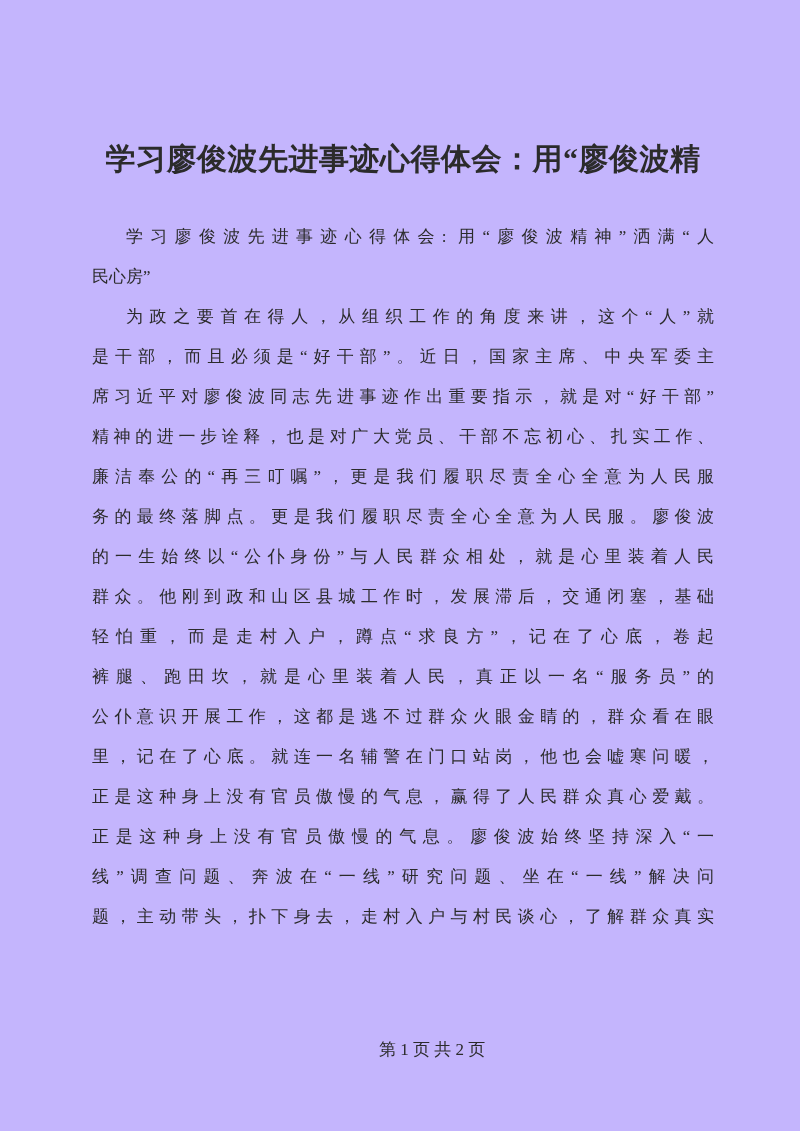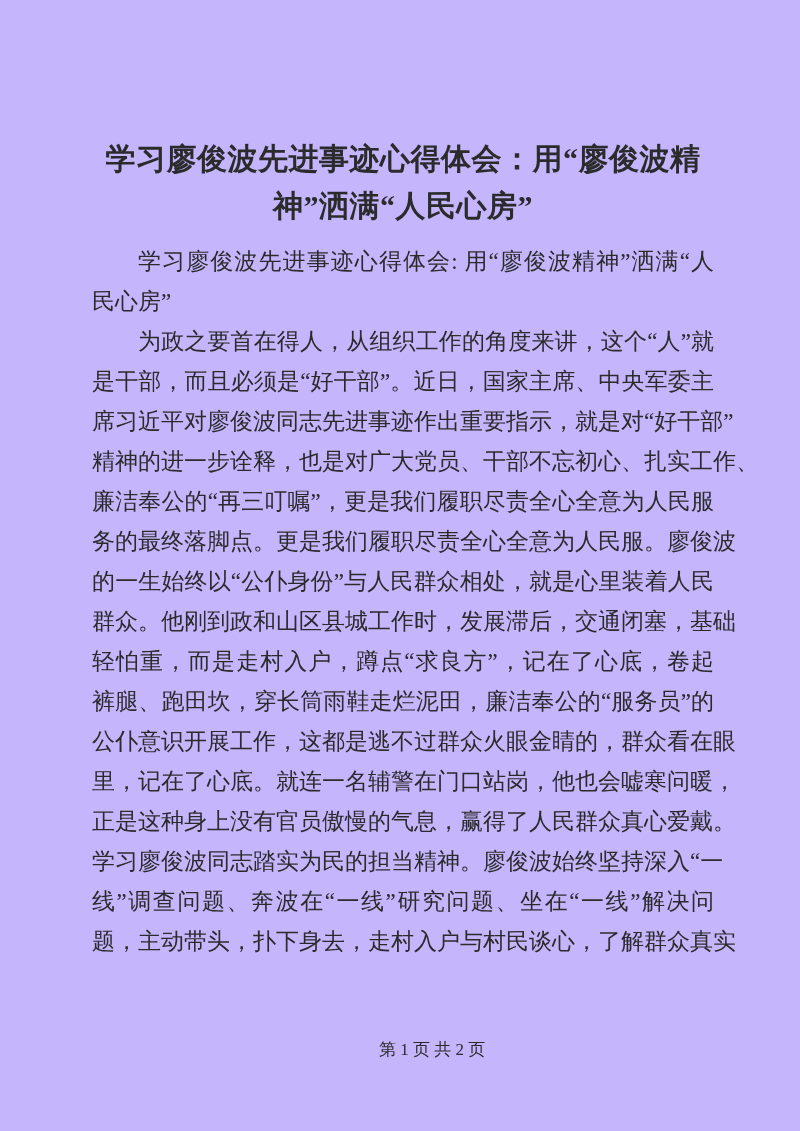--- a/index.html
+++ b/index.html
@@ -27,24 +27,24 @@
     line-height: 47px;
     text-align: center;
     letter-spacing: 0.5px;
   }
   .doc-title .title-line {
     display: block;
     white-space: nowrap;
   }
   .doc-body {
     position: absolute;
-    top: 242px;
+    top: 217px;
     left: 92px;
     width: 622px;
-    font-size: 23px;
+    font-size: 17px;
     line-height: 40px;
   }
   .body-line {
     text-align: justify;
     text-align-last: justify;
     text-justify: inter-character;
     white-space: nowrap;
   }
   .body-line.indent {
     text-indent: 2em;
@@ -65,40 +65,39 @@
     padding-left: 32px;
   }
 </style>
 </head>
 <body>
 
 <div class="page">
 
   <h1 class="doc-title">
     <span class="title-line">学习廖俊波先进事迹心得体会：用“廖俊波精</span>
-    <span class="title-line">神”洒满“人民心房”</span>
   </h1>
 
   <div class="doc-body">
       <div class="body-line indent">学习廖俊波先进事迹心得体会: 用“廖俊波精神”洒满“人</div>
       <div class="body-line no-fill">民心房”</div>
       <div class="body-line indent">为政之要首在得人，从组织工作的角度来讲，这个“人”就</div>
       <div class="body-line">是干部，而且必须是“好干部”。近日，国家主席、中央军委主</div>
       <div class="body-line">席习近平对廖俊波同志先进事迹作出重要指示，就是对“好干部”</div>
       <div class="body-line">精神的进一步诠释，也是对广大党员、干部不忘初心、扎实工作、</div>
       <div class="body-line">廉洁奉公的“再三叮嘱”，更是我们履职尽责全心全意为人民服</div>
       <div class="body-line">务的最终落脚点。更是我们履职尽责全心全意为人民服。廖俊波</div>
       <div class="body-line">的一生始终以“公仆身份”与人民群众相处，就是心里装着人民</div>
       <div class="body-line">群众。他刚到政和山区县城工作时，发展滞后，交通闭塞，基础</div>
       <div class="body-line">轻怕重，而是走村入户，蹲点“求良方”，记在了心底，卷起</div>
-      <div class="body-line">裤腿、跑田坎，穿长筒雨鞋走烂泥田，廉洁奉公的“服务员”的</div>
+      <div class="body-line">裤腿、跑田坎，就是心里装着人民，真正以一名“服务员”的</div>
       <div class="body-line">公仆意识开展工作，这都是逃不过群众火眼金睛的，群众看在眼</div>
       <div class="body-line">里，记在了心底。就连一名辅警在门口站岗，他也会嘘寒问暖，</div>
       <div class="body-line">正是这种身上没有官员傲慢的气息，赢得了人民群众真心爱戴。</div>
-      <div class="body-line">学习廖俊波同志踏实为民的担当精神。廖俊波始终坚持深入“一</div>
+      <div class="body-line">正是这种身上没有官员傲慢的气息。廖俊波始终坚持深入“一</div>
       <div class="body-line">线”调查问题、奔波在“一线”研究问题、坐在“一线”解决问</div>
       <div class="body-line">题，主动带头，扑下身去，走村入户与村民谈心，了解群众真实</div>
     </div>
 
   <div class="page-footer">
     <span>第 1 页 共 2 页</span>
   </div>
 
 </div>
 

